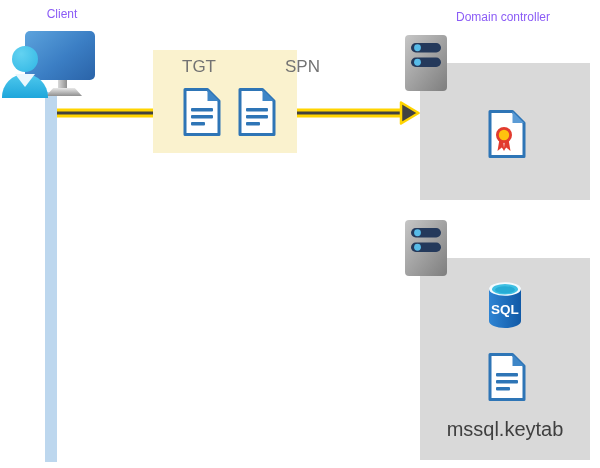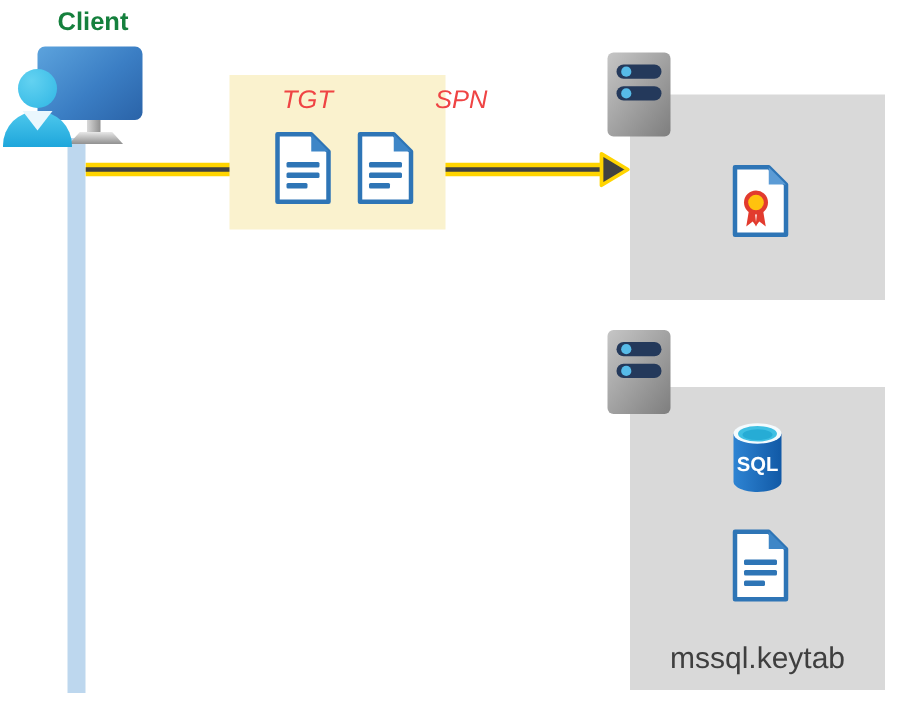--- a/index.html
+++ b/index.html
@@ -2,21 +2,21 @@
 <html><head>
 <meta charset="utf-8">
 <style>
   html,body{margin:0;padding:0;background:#fff;}
   #stage{
     position:relative;width:600px;height:468px;background:#ffffff;
     font-family:"Liberation Sans", sans-serif;overflow:hidden;
   }
   .abs{position:absolute;}
   .heading{
-    font-weight:bold;font-size:17px;line-height:25px;color:#15803d;
+    font-weight:normal;font-size:12px;line-height:25px;color:#8b5cf6;
   }
   
   #client-label{left:16px;top:2px;width:92px;text-align:center;}
   #monitor{
     left:25px;top:31px;width:70px;height:49px;border-radius:5px;
     background:linear-gradient(140deg,#5CA3DD 0%,#3B7EC4 55%,#2A63A8 100%);
     z-index:3;
   }
   #stand-neck{
     left:58px;top:79px;width:9px;height:10px;
@@ -44,41 +44,41 @@
   #vertical-connector{
     left:45px;top:92px;width:12px;height:370px;background:#BDD7EE;z-index:1;
   }
   
   #arrow-svg{left:57px;top:99px;z-index:1;}
   
   #token-box{
     left:153px;top:50px;width:144px;height:103px;background:#FAF2CE;z-index:2;
   }
   .token-label{
-    z-index:3;font-size:17px;color:#ef4444;text-align:right;width:40px;top:57px;font-style:italic;
+    z-index:3;font-size:17px;color:#737373;text-align:left;width:40px;top:57px;
   }
   #tgt-label{left:182px;}
   #spn-label{left:237px;margin-left:48px;}
   .doc-icon{z-index:3;width:40px;height:50px;top:87px;}
   #tgt-doc{left:182px;}
   #spn-doc{left:237px;}
   
   .panel{background:#D9D9D9;z-index:0;}
   #dc-panel{left:420px;top:63px;width:170px;height:137px;}
   #linux-panel{left:420px;top:258px;width:170px;height:202px;}
   .server-icon{width:44px;height:58px;z-index:2;}
   #dc-server{left:404px;top:34px;}
   #linux-server{left:404px;top:219px;}
   #dc-label{left:456px;top:5px;width:116px;}
   #linux-label{left:456px;top:230px;width:140px;white-space:nowrap;}
   #cert-icon{left:487px;top:109px;width:40px;height:50px;z-index:2;}
   #sql-icon{left:486px;top:281px;width:38px;height:49px;z-index:2;}
   #keytab-doc{left:487px;top:352px;width:40px;height:50px;z-index:2;}
   #keytab-label{
-    left:420px;top:428px;width:170px;text-align:center;
+    left:420px;top:418px;width:170px;text-align:center;
     font-size:20px;color:#3F3F3F;z-index:2;
   }
 </style>
 </head>
 <body>
 
 <div id="stage">
 
   <div id="client-label" class="abs heading">Client</div>
   <div id="vertical-connector" class="abs"></div>
@@ -109,20 +109,21 @@
 
   <svg id="spn-doc" class="abs doc-icon" viewBox="0 0 40 50">
     <path d="M3,2.5 H25.5 L37,14 V47.5 H3 Z" fill="#ffffff" stroke="#2E75B6" stroke-width="3" stroke-linejoin="round"></path>
     <path d="M25.5,2.5 V14 H37 Z" fill="#3E86C7"></path>
     <rect x="9" y="21" width="22" height="3.6" rx="1" fill="#2E75B6"></rect>
     <rect x="9" y="28" width="22" height="3.6" rx="1" fill="#2E75B6"></rect>
     <rect x="9" y="35" width="14" height="3.6" rx="1" fill="#2E75B6"></rect>
   </svg>
 
   <div id="dc-panel" class="abs panel"></div>
+  <div id="dc-label" class="abs heading">Domain controller</div>
   <svg id="dc-server" class="abs server-icon" viewBox="0 0 44 58">
     <defs>
       <linearGradient id="gsrv1" x1="0" y1="0" x2="1" y2="1">
         <stop offset="0" stop-color="#C6C6C6"></stop>
         <stop offset="1" stop-color="#7E7E7E"></stop>
       </linearGradient>
     </defs>
     <rect x="1" y="1" width="42" height="56" rx="4" fill="url(#gsrv1)"></rect>
     <rect x="7" y="9" width="30" height="9.5" rx="4.75" fill="#24395B"></rect>
     <rect x="7" y="23.5" width="30" height="9.5" rx="4.75" fill="#24395B"></rect>

